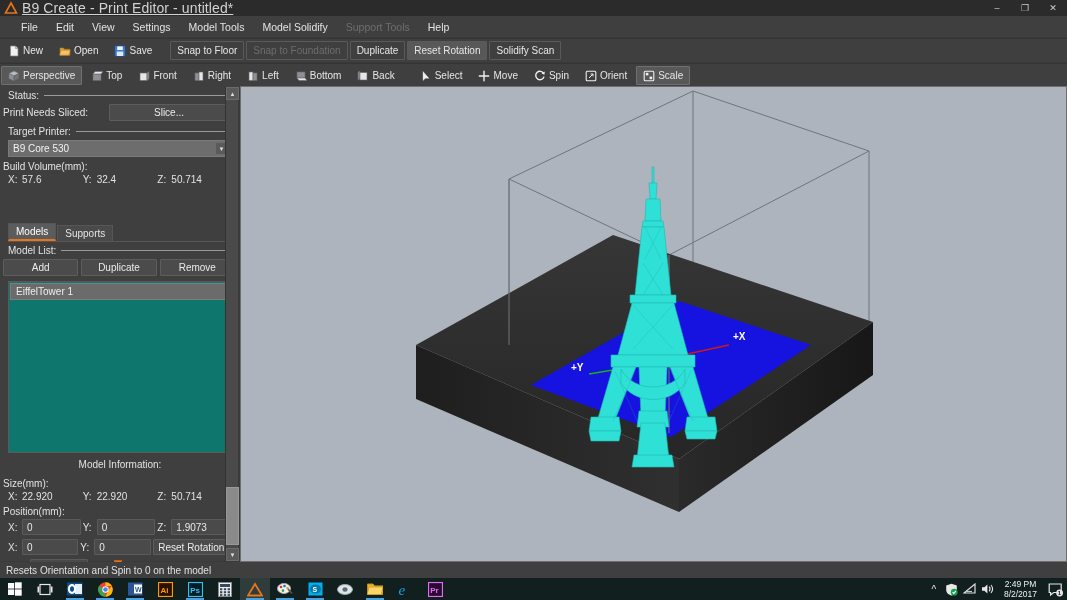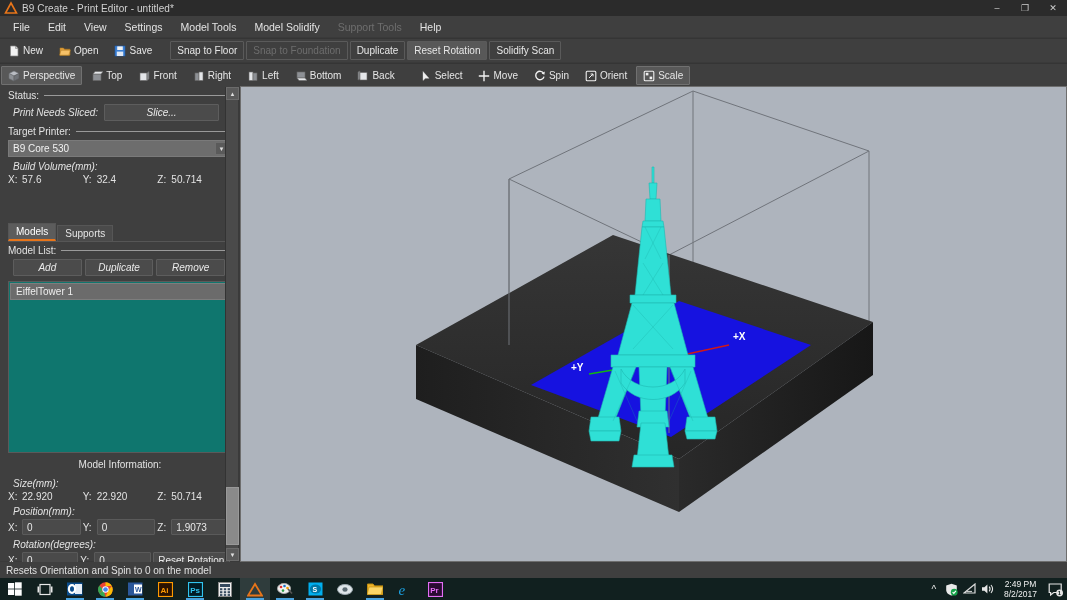--- a/index.html
+++ b/index.html
@@ -10,31 +10,31 @@
   }
   #app { position: relative; width: 1067px; height: 600px; }
 
   
   .titlebar {
     position: absolute; left: 0; top: 0; width: 1067px; height: 16px;
     background: #2b2b2b; display: flex; align-items: center;
   }
   .tb-logo { width: 14px; height: 14px; margin: 0 4px 0 4px; position: relative; }
   .tb-logo svg { display: block; }
-  .tb-title { font-size: 10px; color: #d2d2d2; letter-spacing: .1px; }
+  .tb-title { font-size: 14px; color: #d2d2d2; letter-spacing: .1px; text-decoration: underline; }
   .tb-buttons { margin-left: auto; display: flex; height: 16px; }
   .tb-btn {
     width: 28px; height: 16px; display: flex; align-items: center;
     justify-content: center; font-size: 9px; color: #cfcfcf;
   }
 
   
   .menubar {
     position: absolute; left: 0; top: 16px; width: 1067px; height: 21px;
-    background: #3f3f3f; display: flex; align-items: center; padding-left: 4px;
+    background: #3f3f3f; display: flex; align-items: center; padding-left: 12px;
   }
   .menu-item {
     font-size: 10.5px; color: #e3e3e3; padding: 3px 9px; white-space: nowrap;
   }
   .menu-item.disabled { color: #6e6e6e; }
 
   
   .toolbar {
     position: absolute; left: 0; width: 1067px; height: 24px;
     background: #3f3f3f; display: flex; align-items: center;
@@ -58,21 +58,21 @@
   
   .leftpanel {
     position: absolute; left: 0; top: 87px; width: 238px; height: 474px;
     background: #3f3f3f;
   }
   .group-head {
     display: flex; align-items: center; gap: 5px;
     font-size: 10px; color: #e2e2e2; padding: 3px 6px 1px 8px;
   }
   .group-head .rule { flex: 1; height: 1px; background: #9a9a9a; }
-  .row { display: flex; align-items: center; padding: 2px 13px; gap: 6px; font-style: italic; }
+  .row { display: flex; align-items: center; padding: 2px 3px; gap: 6px; }
   .lbl { font-size: 10px; color: #e2e2e2; white-space: nowrap; }
   .btn {
     background: #4b4b4b; border: 1px solid #5d5d5d; color: #eaeaea;
     font-size: 10px; height: 17px; display: flex; align-items: center;
     justify-content: center; white-space: nowrap; border-radius: 1px;
   }
   .field {
     background: #4a4a4a; border: 1px solid #5a5a5a; color: #e9e9e9;
     font-size: 10px; height: 16px; display: flex; align-items: center;
     padding: 0 4px; border-radius: 1px; overflow: hidden; white-space: nowrap;
@@ -438,23 +438,20 @@
       <span class="cell">
           <span class="lbl">Y:</span>
           <span class="field" style="flex:1;">0</span>
         </span>
       <span class="cell">
           <span class="lbl">Z:</span>
           <span class="field" style="flex:1;">1.9073</span>
         </span>
     </div>
 
-    <div class="row" style="padding-bottom:0;">
-      <span class="lbl">Rotation(degrees):</span>
-    </div>
     <div class="triple">
       <span class="cell">
           <span class="lbl">X:</span>
           <span class="field" style="flex:1;">0</span>
         </span>
       <span class="cell">
           <span class="lbl">Y:</span>
           <span class="field" style="flex:1;">0</span>
         </span>
       <span class="cell" style="flex:1.1;">

